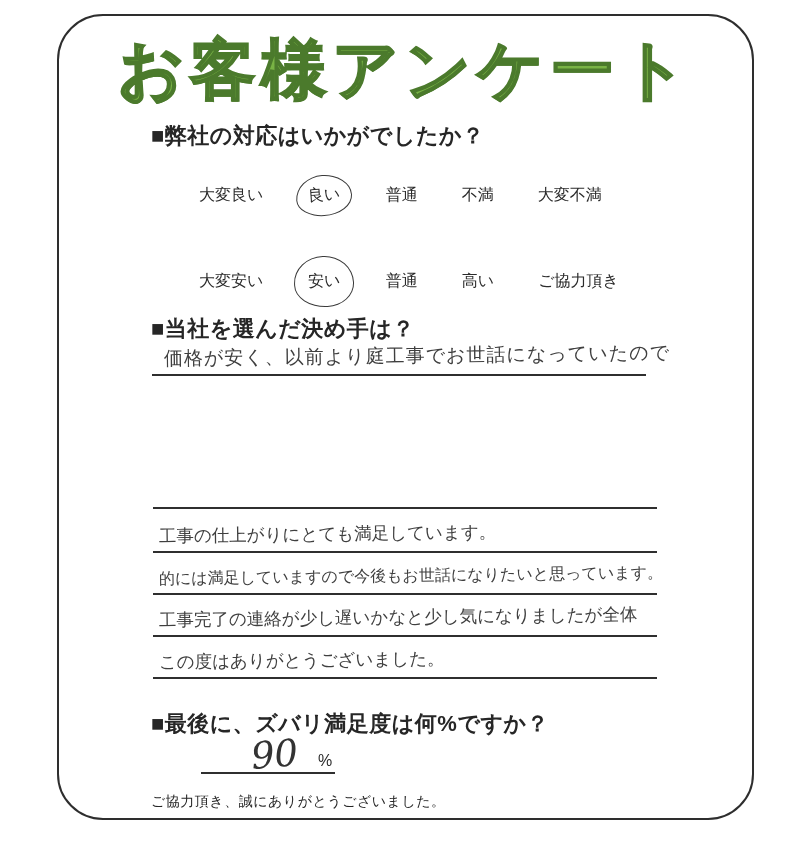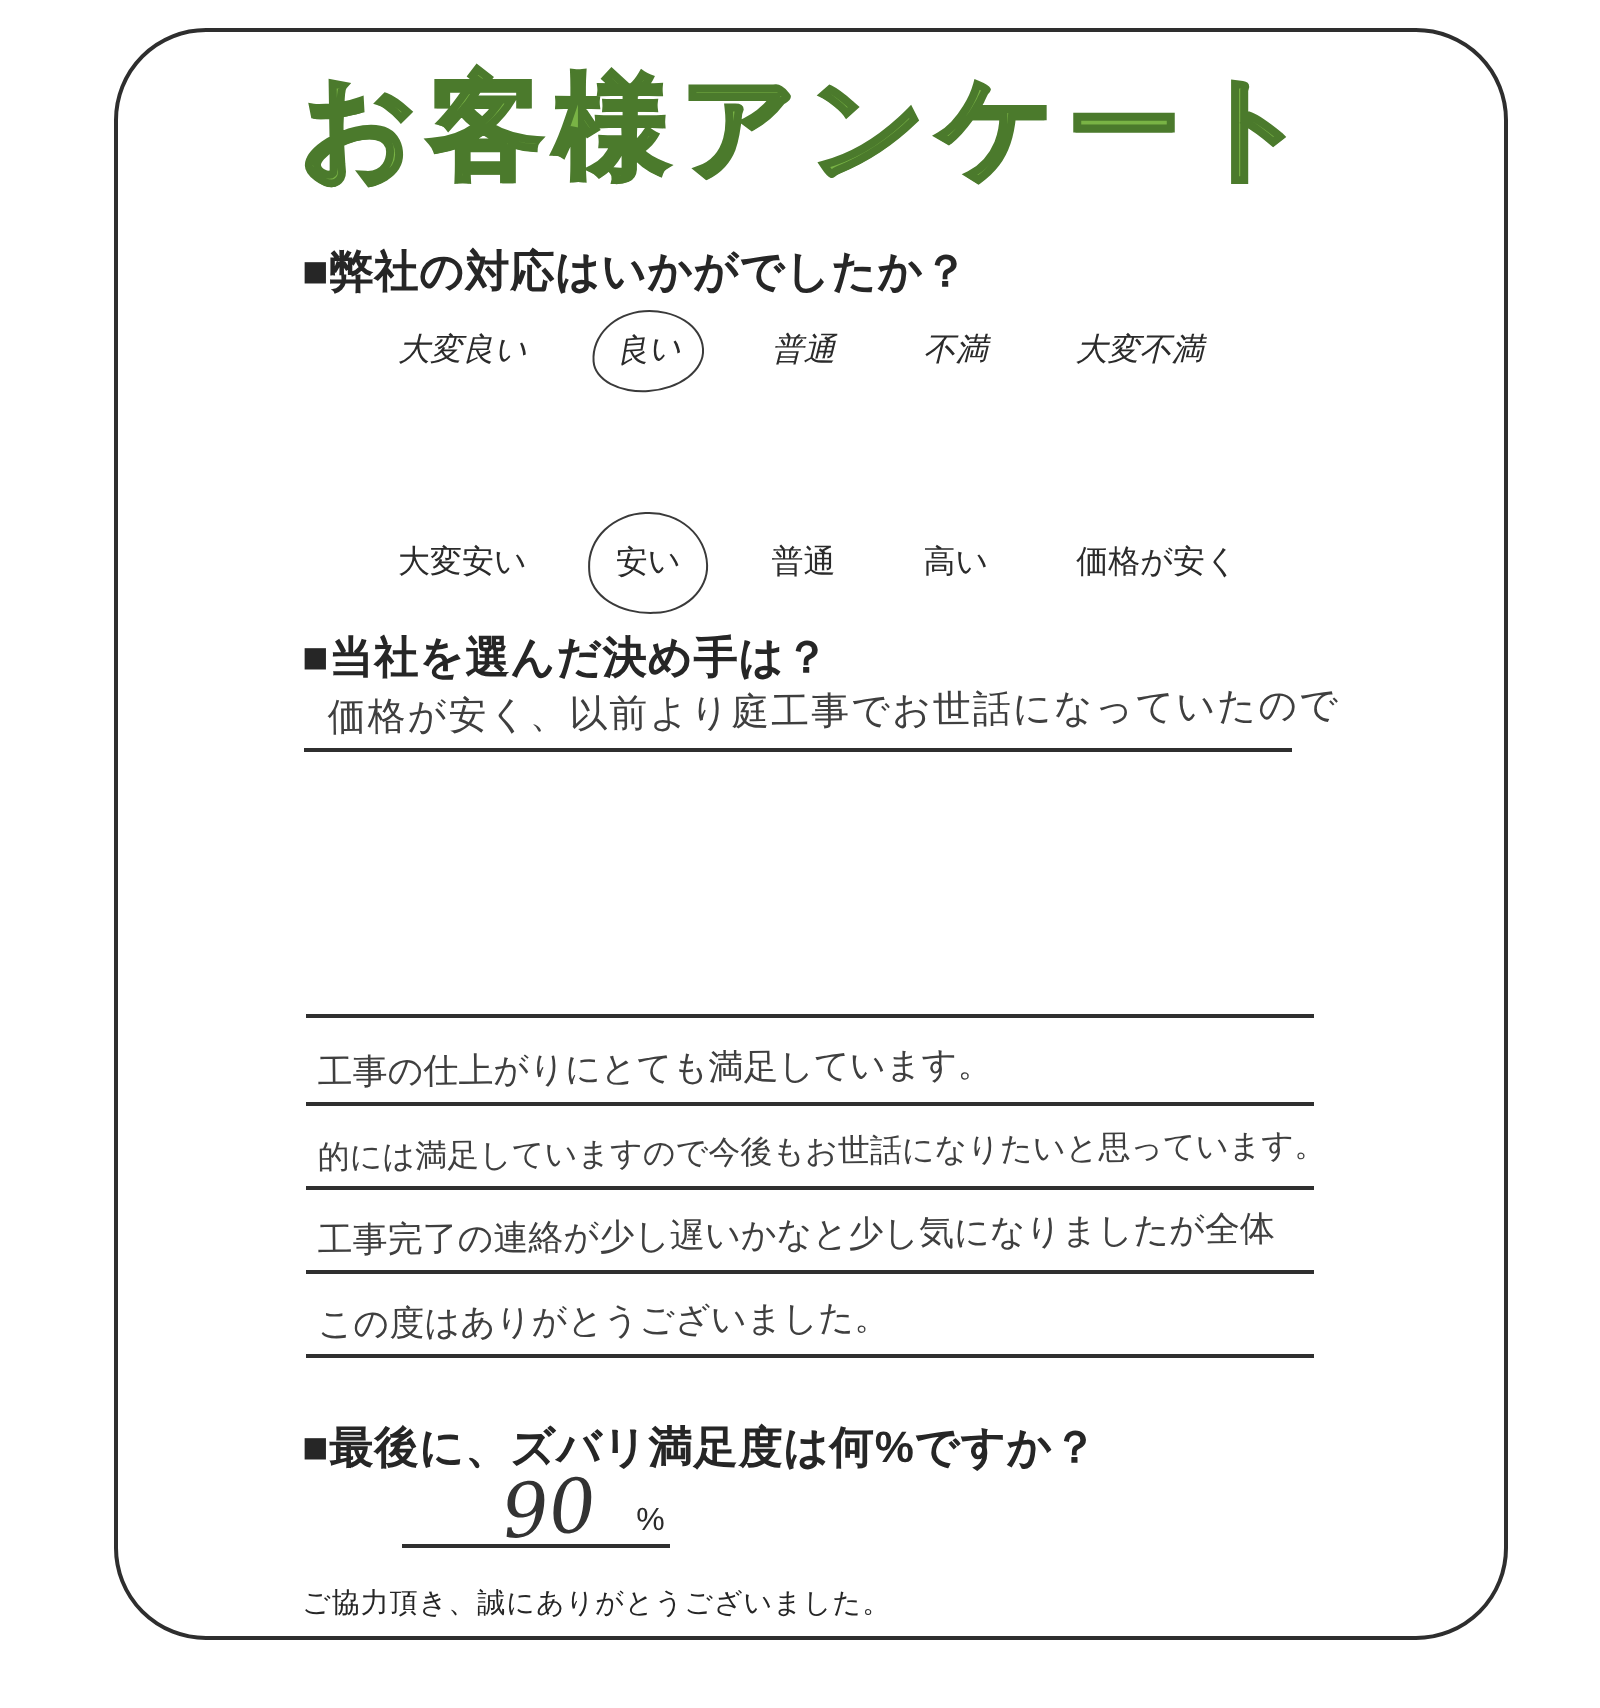--- a/index.html
+++ b/index.html
@@ -6,21 +6,21 @@
   body{font-family:"Liberation Sans","DejaVu Sans",sans-serif;color:#222;}
 
   .sheet{
     position:absolute;left:57px;top:14px;width:697px;height:806px;
     border:2px solid #2e2e2e;border-radius:46px;background:#fff;box-sizing:border-box;
   }
 
   
   .title{
     position:absolute;top:10px;left:0;width:100%;text-align:center;
-    font-size:57px;font-weight:bold;letter-spacing:6px;white-space:nowrap;
+    font-size:65px;font-weight:bold;letter-spacing:6px;white-space:nowrap;
     color:#79b345;-webkit-text-stroke:2.2px #4b7a2c;
     text-shadow:0 1px 0 #4b7a2c;
   }
 
   
   .q-label{
     position:absolute;left:92px;font-size:22px;font-weight:bold;color:#262626;
     letter-spacing:.5px;white-space:nowrap;
   }
 
@@ -78,34 +78,34 @@
   }
 </style>
 </head>
 <body>
 
 <div class="sheet">
 
   <div class="title">お客様アンケート</div>
 
   <div class="q-label" style="top:105px;">■弊社の対応はいかがでしたか？</div>
-  <div class="options" style="top:148px;font-style:italic;">
+  <div class="options" style="top:168px;">
     <span class="opt">大変良い</span>
     <span class="opt circle"><span>良い</span></span>
     <span class="opt">普通</span>
     <span class="opt">不満</span>
     <span class="opt">大変不満</span>
   </div>
 
   <div class="options" style="top:254px;">
     <span class="opt">大変安い</span>
     <span class="opt circle big"><span>安い</span></span>
     <span class="opt">普通</span>
     <span class="opt">高い</span>
-    <span class="opt">価格が安く</span>
+    <span class="opt">ご協力頂き</span>
   </div>
 
   <div class="q-label" style="top:298px;">■当社を選んだ決め手は？</div>
   <div class="ans-row" style="top:314px;width:494px;height:46px;">
     <span class="hw" style="font-size:19px;">価格が安く、以前より庭工事でお世話になっていたので</span>
   </div>
 
   <div class="q4-lines">
     <div class="q4-row" style="height:42px;">
       <span class="hw">工事の仕上がりにとても満足しています。</span>

